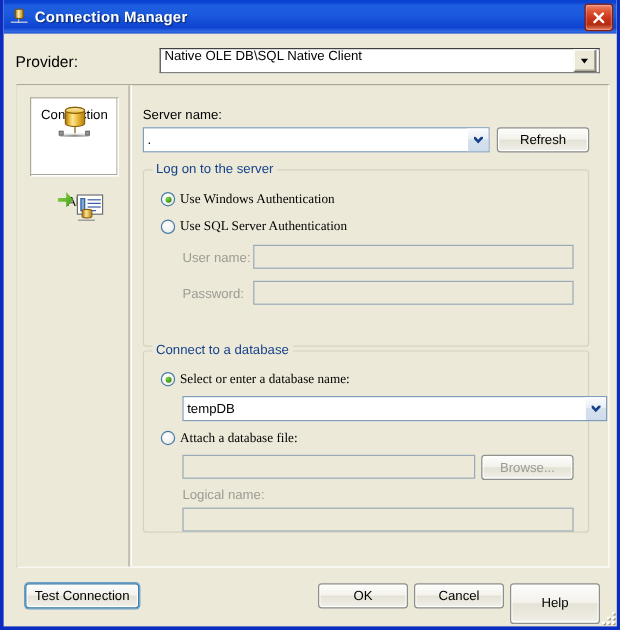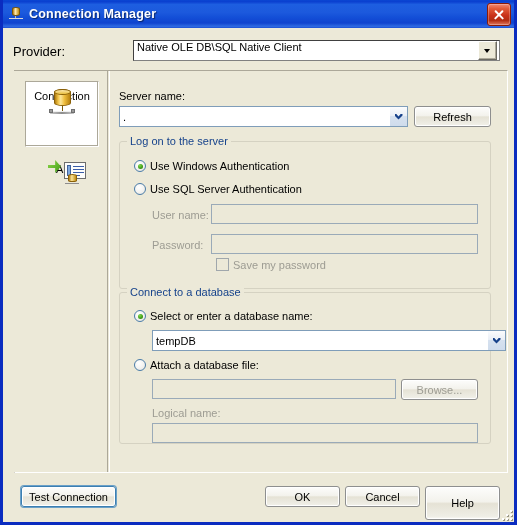--- a/index.html
+++ b/index.html
@@ -287,20 +287,21 @@
     font-size: 11px;
     white-space: nowrap;
   }
 
   
   .radio {
     position: absolute;
     display: flex;
     align-items: center;
     cursor: pointer;
+    font-family: Liberation Serif, serif;
   }
   .radio .dot {
     width: 12px; height: 12px;
     border-radius: 50%;
     box-sizing: border-box;
     background: radial-gradient(circle at 38% 34%, #ffffff 0%, #f3f3f1 52%, #e3e2db 100%);
     border: 1px solid #4a7ca8;
     flex: none;
     position: relative;
     margin-right: 4px;
@@ -542,24 +543,20 @@
       <span class="lbl dis" style="left:32px; top:67px;">User name:</span>
       <div class="xp-field disabled" style="left:91px; top:62px; width:267px; height:20px;">
         <span class="value"></span>
       </div>
 
       <span class="lbl dis" style="left:32px; top:97px;">Password:</span>
       <div class="xp-field disabled" style="left:91px; top:92px; width:267px; height:20px;">
         <span class="value"></span>
       </div>
 
-      <div class="checkbox" style="left:96px; top:116px;">
-        <span class="box"></span>
-        <span class="clabel">Save my password</span>
-      </div>
     </div>
 
     <div class="groupbox" style="left:8px; top:221px; width:372px; height:152px;">
       <span class="gb-title">Connect to a database</span>
 
       <div class="radio checked" style="left:14px; top:17px;">
         <span class="dot"></span>
         <span class="rlabel">Select or enter a database name:</span>
       </div>
       <div class="xp-field" style="left:32px; top:37px; width:354px; height:21px;">

